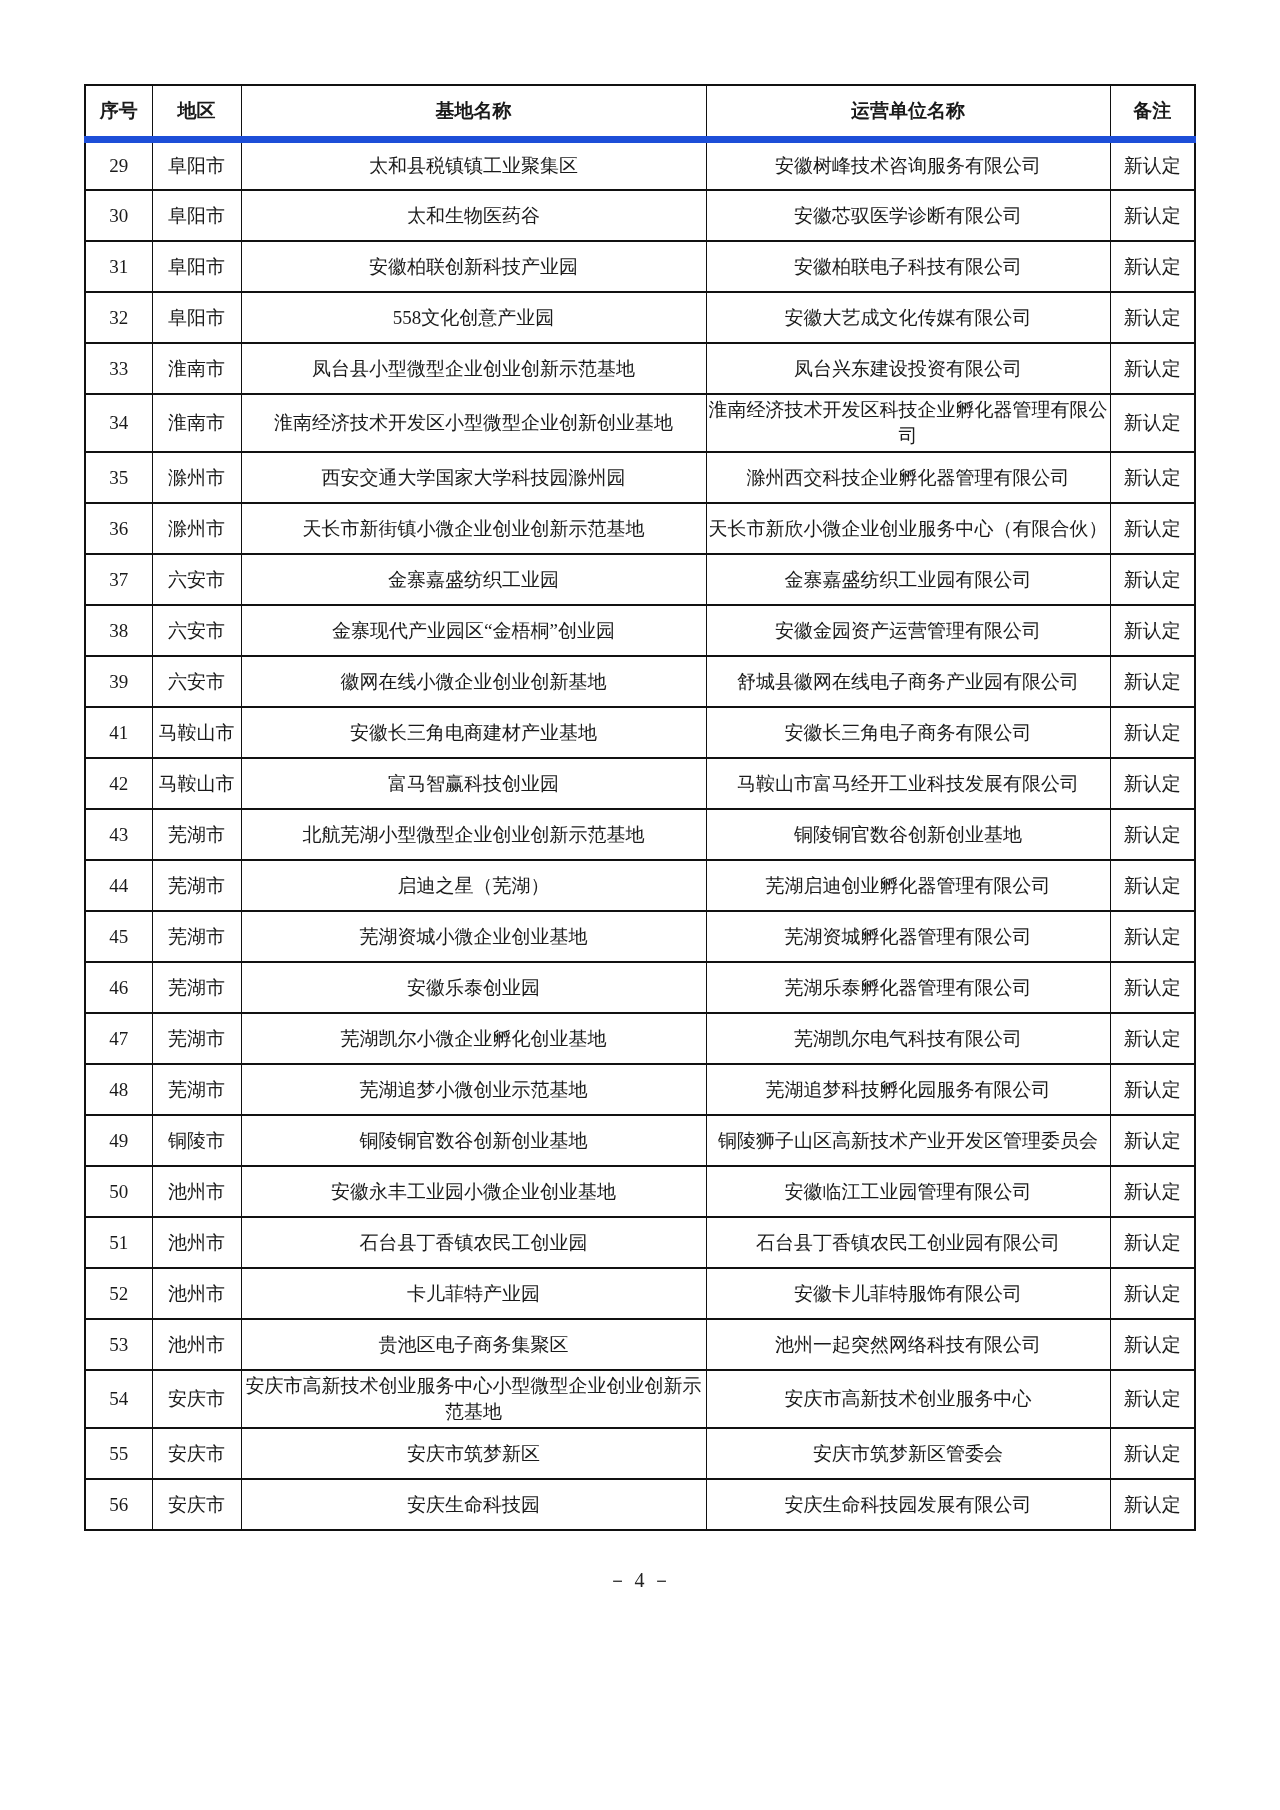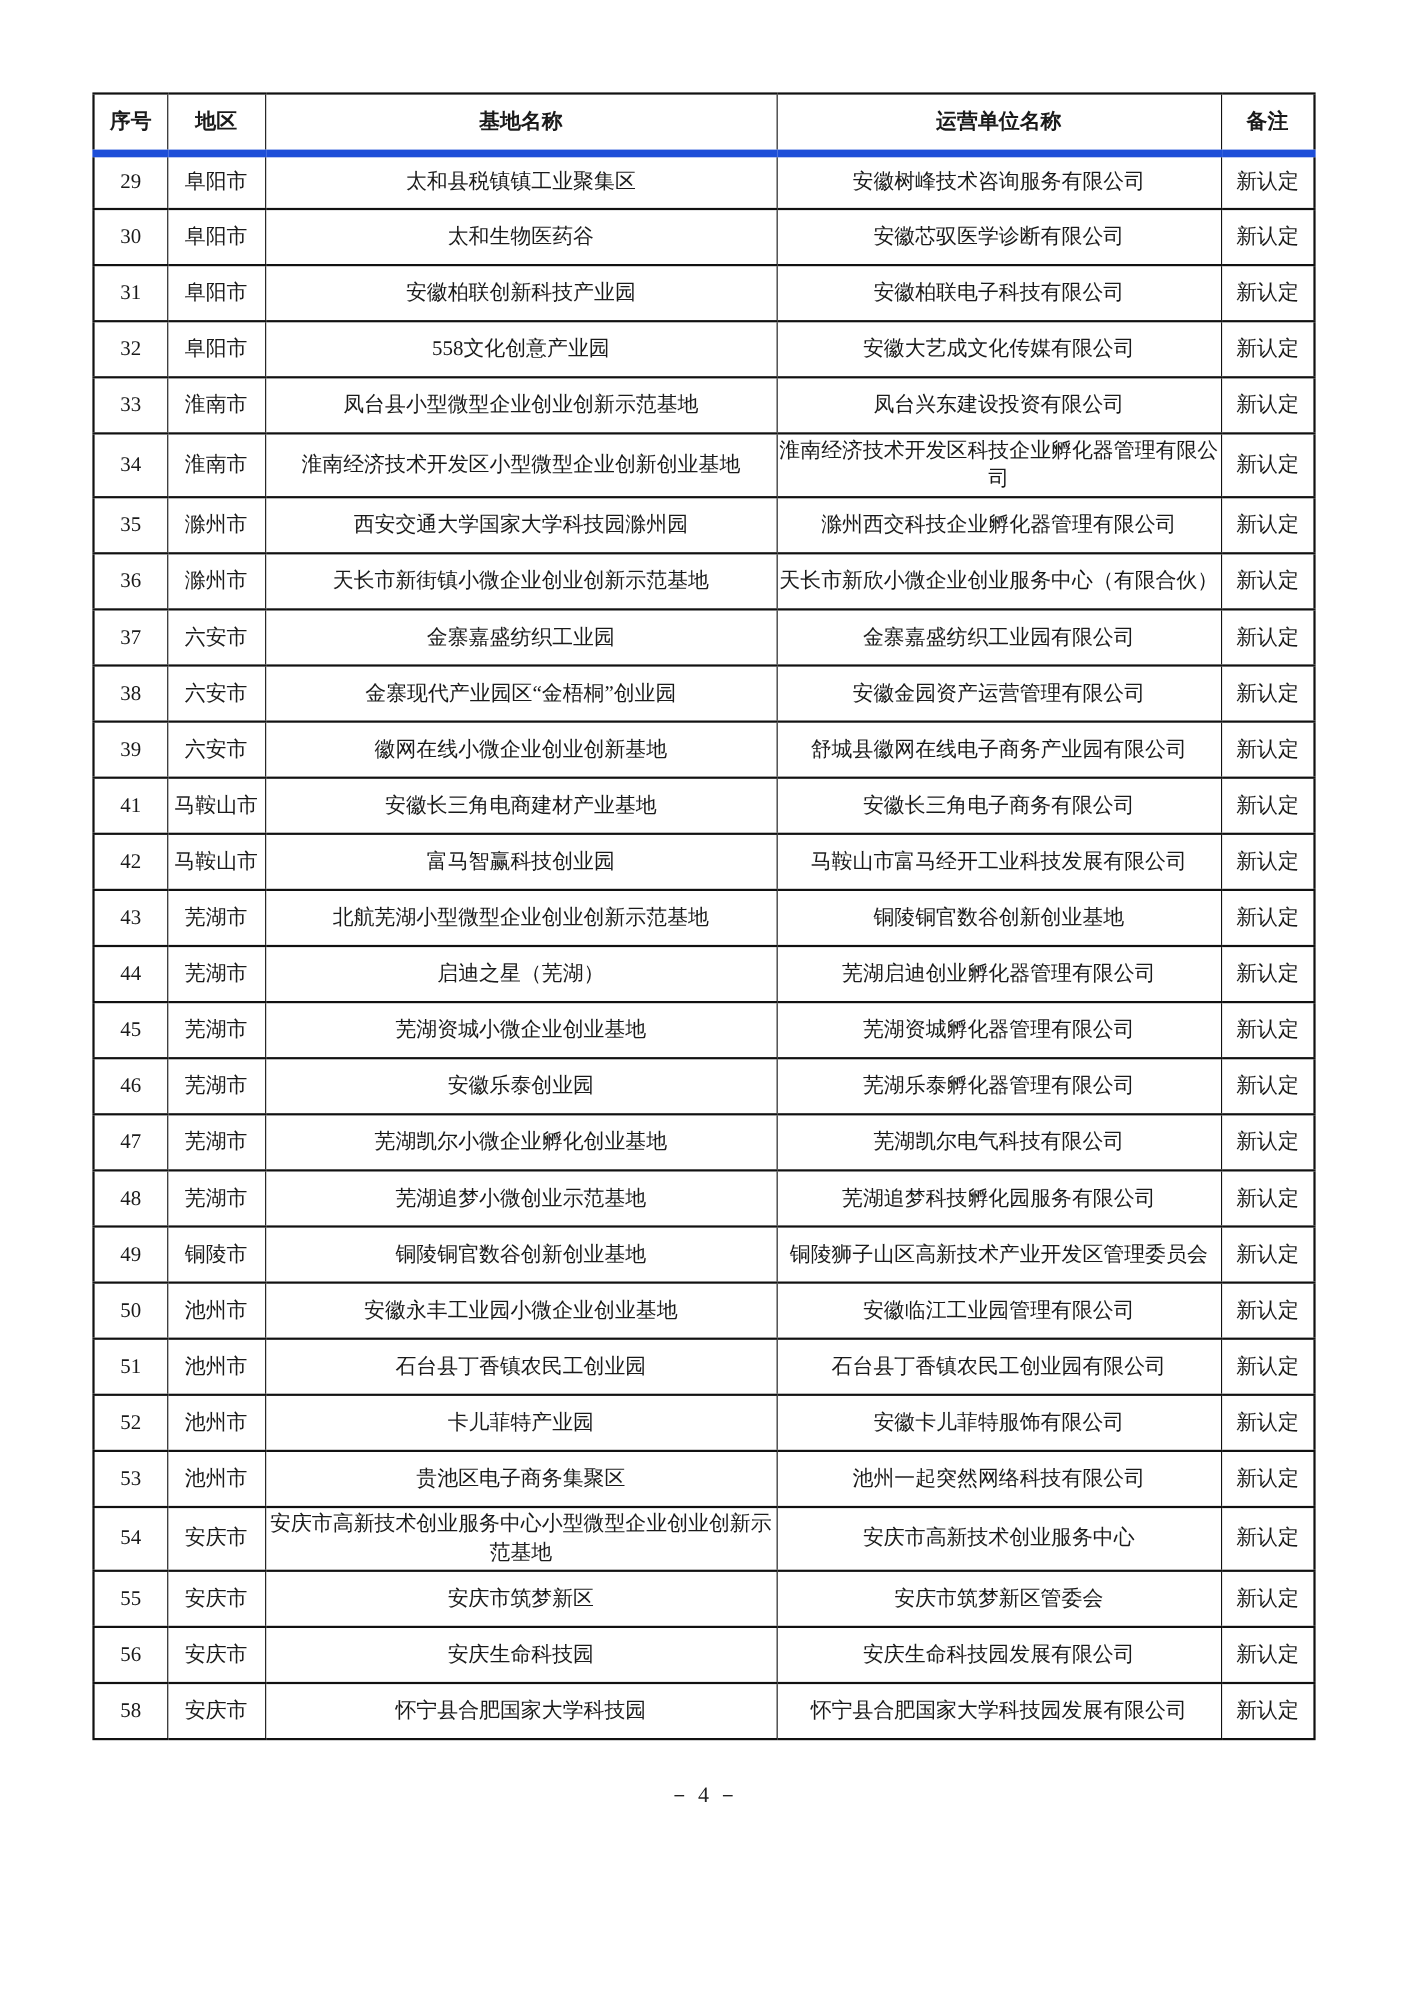--- a/index.html
+++ b/index.html
@@ -261,25 +261,18 @@
           <td class="col-operator">安庆市筑梦新区管委会</td>
           <td class="col-note">新认定</td>
         </tr>
         <tr>
           <td class="col-no">56</td>
           <td class="col-region">安庆市</td>
           <td class="col-base">安庆生命科技园</td>
           <td class="col-operator">安庆生命科技园发展有限公司</td>
           <td class="col-note">新认定</td>
         </tr>
-        <tr>
-          <td class="col-no">58</td>
-          <td class="col-region">安庆市</td>
-          <td class="col-base">怀宁县合肥国家大学科技园</td>
-          <td class="col-operator">怀宁县合肥国家大学科技园发展有限公司</td>
-          <td class="col-note">新认定</td>
-        </tr>
       </tbody>
   </table>
 
   <div class="page-number">－ 4 －</div>
 
 </div>
 
 </body></html>

